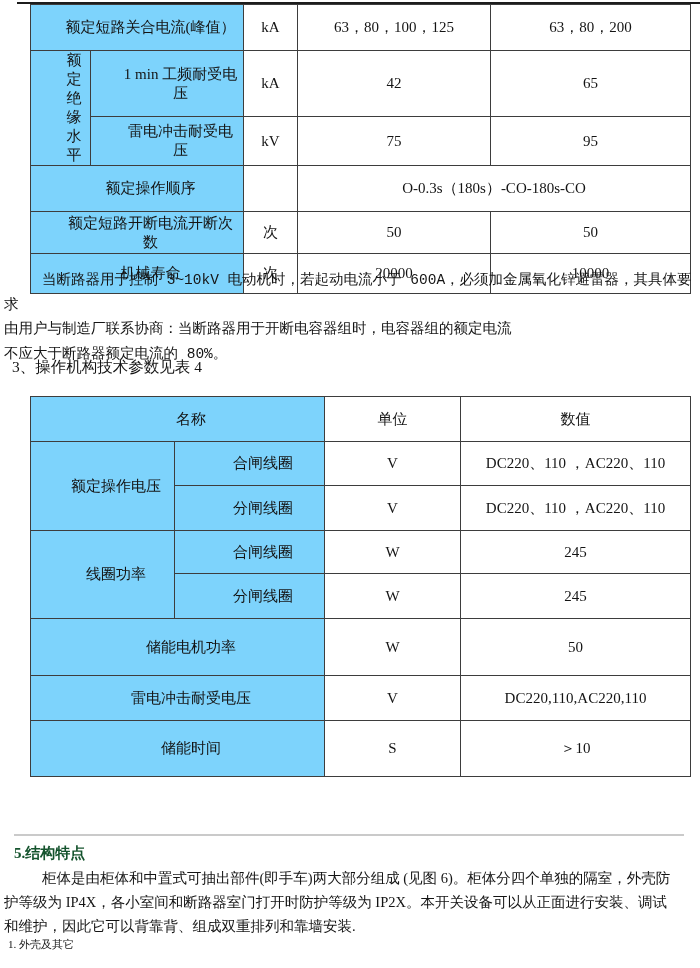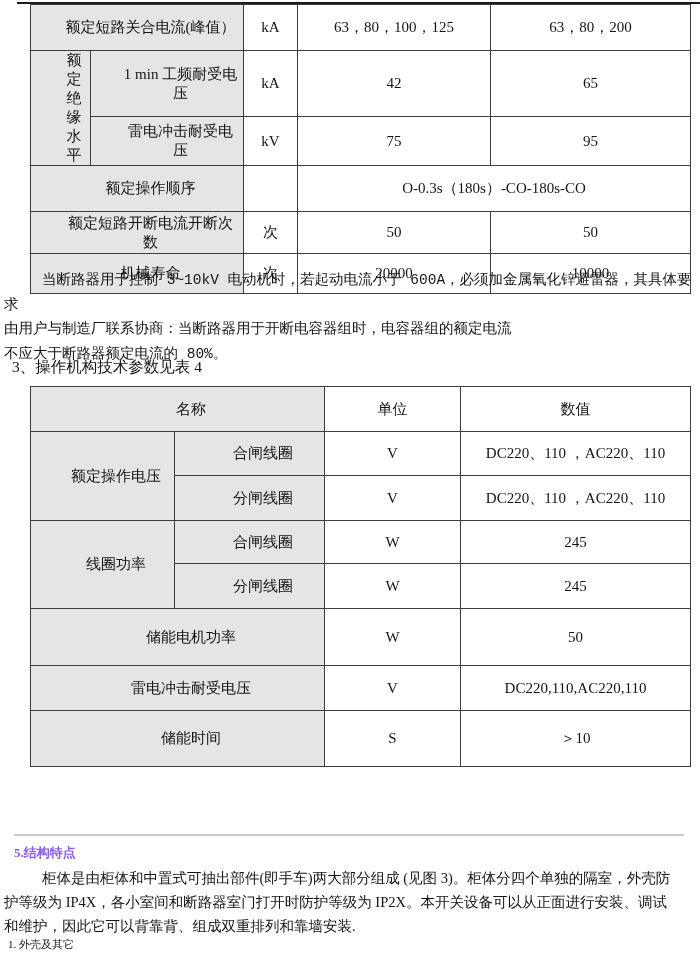--- a/index.html
+++ b/index.html
@@ -20,30 +20,30 @@
     top: 2px; left: 17px;
     width: 683px; height: 2px;
     background: #1c1c1c;
   }
   table {
     border-collapse: collapse;
     table-layout: fixed;
     position: absolute;
   }
   .t1 { top: 4px; left: 30px; width: 660px; }
-  .t2 { top: 386px; left: 30px; width: 660px; }
+  .t2 { top: 396px; left: 30px; width: 660px; }
   td {
     border: 1.6px solid #3d3d3d;
     text-align: center;
     vertical-align: middle;
     font-size: 15px;
     padding: 0 4px;
     overflow: hidden;
   }
-  .pink { background: #e5e5e5; padding-left: 31px; }
+  .pink { background: #7dd3fc; padding-left: 31px; }
   .note {
     position: absolute;
     top: 268px; left: 4px; width: 694px;
     font-size: 14.5px;
     line-height: 24.5px;
     white-space: pre-wrap;
     text-indent: 38px;
     font-family: Liberation Mono, monospace;
   }
   .h3title {
@@ -54,23 +54,23 @@
   }
   .divider {
     position: absolute;
     top: 834px; left: 14px;
     width: 670px; height: 2px;
     background: #cacaca;
   }
   .h5title {
     position: absolute;
     top: 844px; left: 14px;
-    font-size: 13px;
+    font-size: 15px;
     font-weight: bold;
-    color: #8b5cf6;
+    color: #14532d;
   }
   .body5 {
     position: absolute;
     top: 866px; left: 4px; width: 694px;
     font-size: 14.5px;
     line-height: 24px;
     white-space: pre-wrap;
     text-indent: 38px;
   }
   .sub1 {
@@ -191,19 +191,19 @@
       <td>S</td>
       <td>＞10</td>
     </tr>
   </tbody>
     </table>
 
   <div class="divider"></div>
 
   <div class="h5title">5.结构特点</div>
 
-  <div class="body5">柜体是由柜体和中置式可抽出部件(即手车)两大部分组成 (见图 3)。柜体分四个单独的隔室，外壳防
+  <div class="body5">柜体是由柜体和中置式可抽出部件(即手车)两大部分组成 (见图 6)。柜体分四个单独的隔室，外壳防
 护等级为 IP4X，各小室间和断路器室门打开时防护等级为 IP2X。本开关设备可以从正面进行安装、调试
 和维护，因此它可以背靠背、组成双重排列和靠墙安装.</div>
 
   <div class="sub1">1. 外壳及其它</div>
 
 </div>
 
 </body></html>

